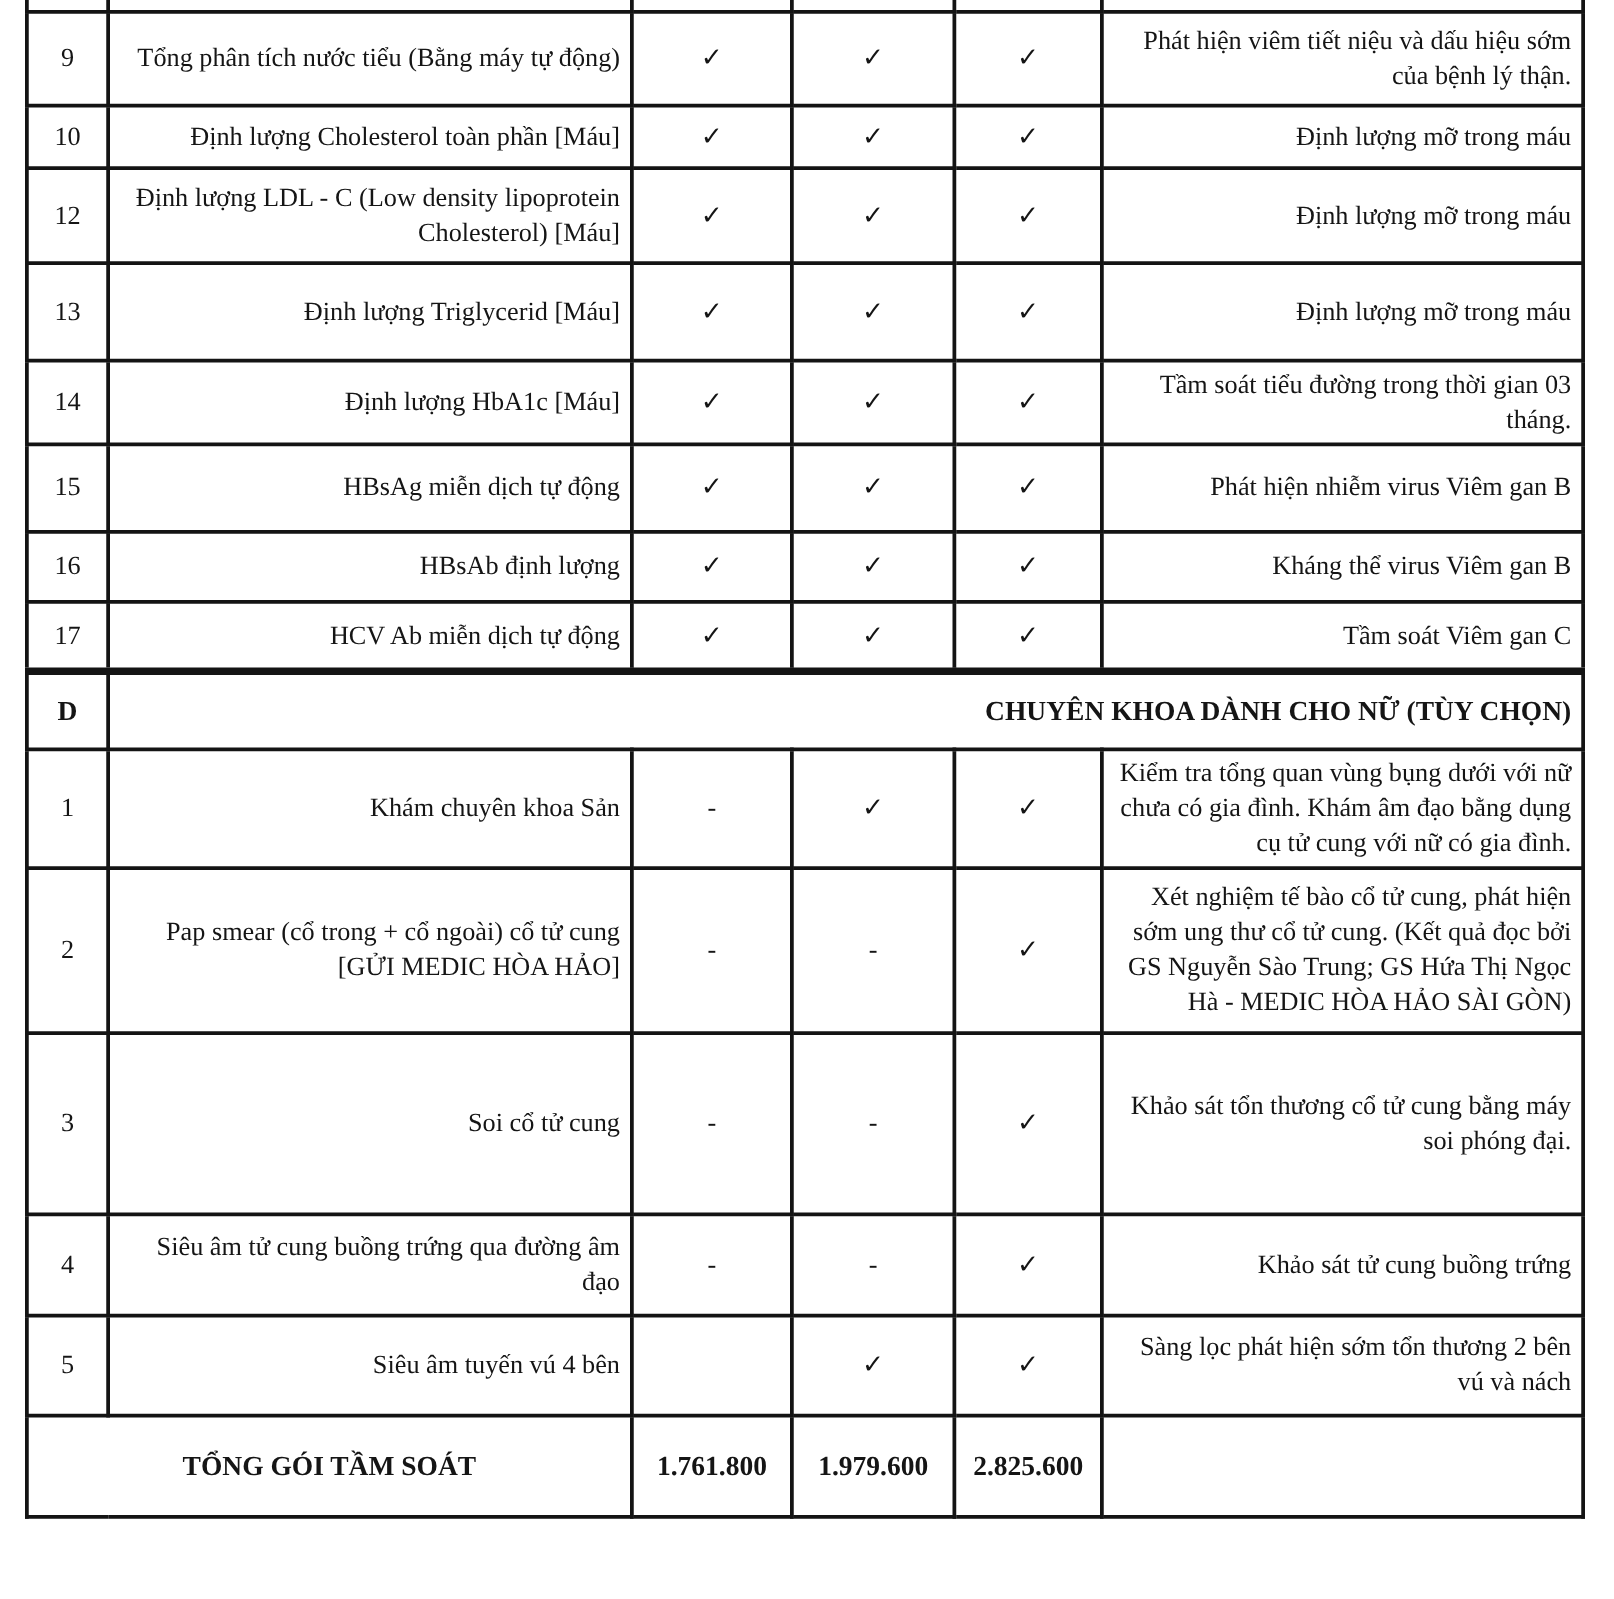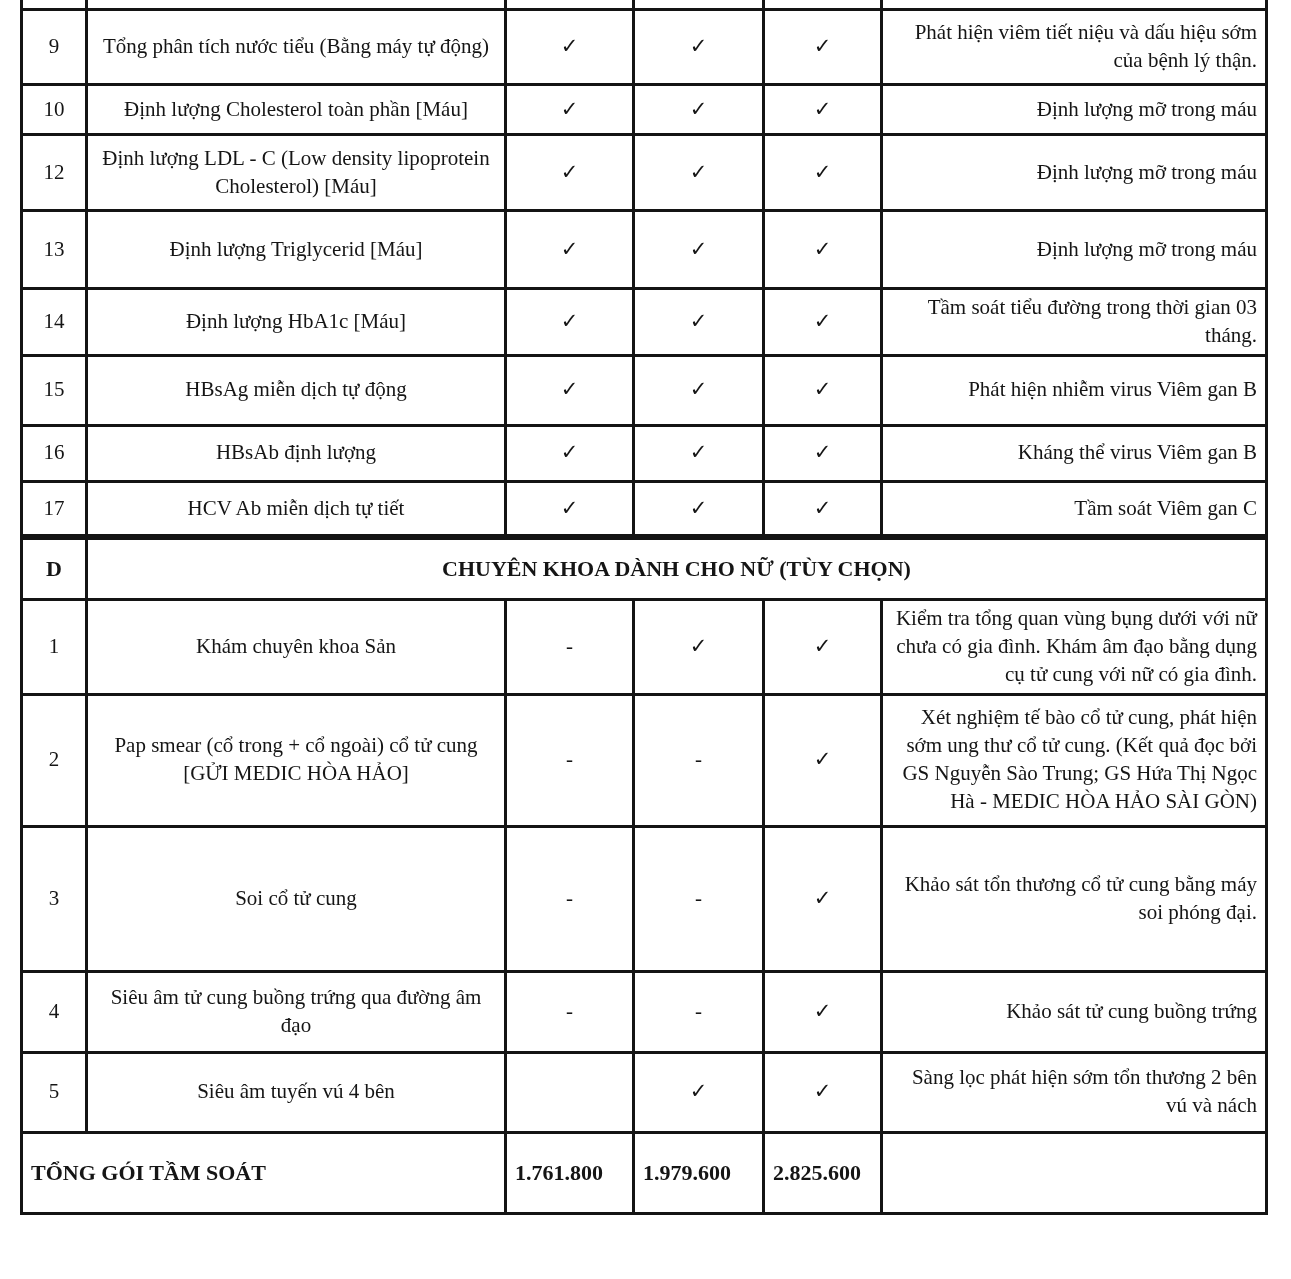--- a/index.html
+++ b/index.html
@@ -34,32 +34,32 @@
     overflow: hidden;
     word-wrap: break-word;
   }
   
   tr.partial-row td {
     border-top: none;
     padding: 0;
     height: 8px;
   }
   .col-no   { text-align: center; padding: 0 2px; }
-  .col-name { text-align: center; }
+  .col-name { text-align: right; }
   .col-mark { text-align: center; padding: 0 2px; }
   .col-desc { text-align: right; }
   tr.section-row td {
     font-weight: bold;
     font-size: 22px;
     border-top-width: 6px;
   }
   tr.total-row td {
     font-weight: bold;
     font-size: 22px;
-    text-align: left;
+    text-align: center;
   }
   
   tbody tr:nth-child(1)  { height: 8px;   }
   tbody tr:nth-child(2)  { height: 75px;  }
   tbody tr:nth-child(3)  { height: 50px;  }
   tbody tr:nth-child(4)  { height: 76px;  }
   tbody tr:nth-child(5)  { height: 78px;  }
   tbody tr:nth-child(6)  { height: 61px;  }
   tbody tr:nth-child(7)  { height: 70px;  }
   tbody tr:nth-child(8)  { height: 56px;  }
@@ -146,21 +146,21 @@
         <tr>
           <td class="col-no">16</td>
           <td class="col-name">HBsAb định lượng</td>
           <td class="col-mark">✓</td>
           <td class="col-mark">✓</td>
           <td class="col-mark">✓</td>
           <td class="col-desc">Kháng thể virus Viêm gan B</td>
         </tr>
         <tr>
           <td class="col-no">17</td>
-          <td class="col-name">HCV Ab miễn dịch tự tiết</td>
+          <td class="col-name">HCV Ab miễn dịch tự động</td>
           <td class="col-mark">✓</td>
           <td class="col-mark">✓</td>
           <td class="col-mark">✓</td>
           <td class="col-desc">Tầm soát Viêm gan C</td>
         </tr>
         <tr class="section-row">
           <td class="col-no">D</td>
           <td class="col-name" colspan="5">CHUYÊN KHOA DÀNH CHO NỮ (TÙY CHỌN)</td>
         </tr>
         <tr>

